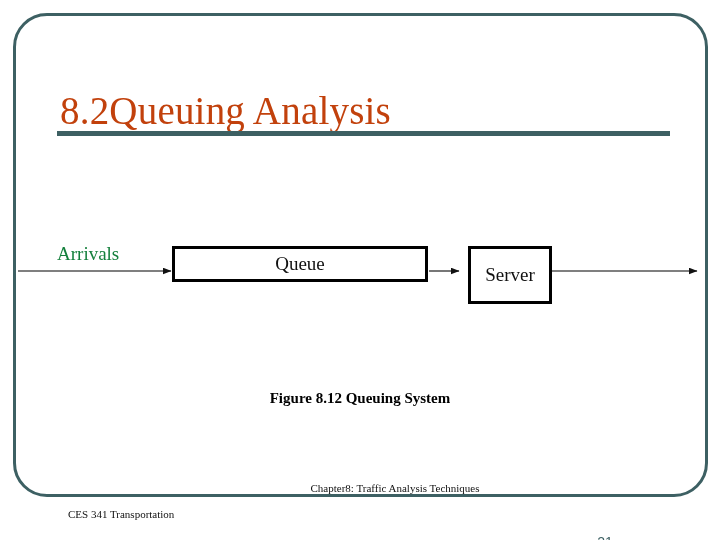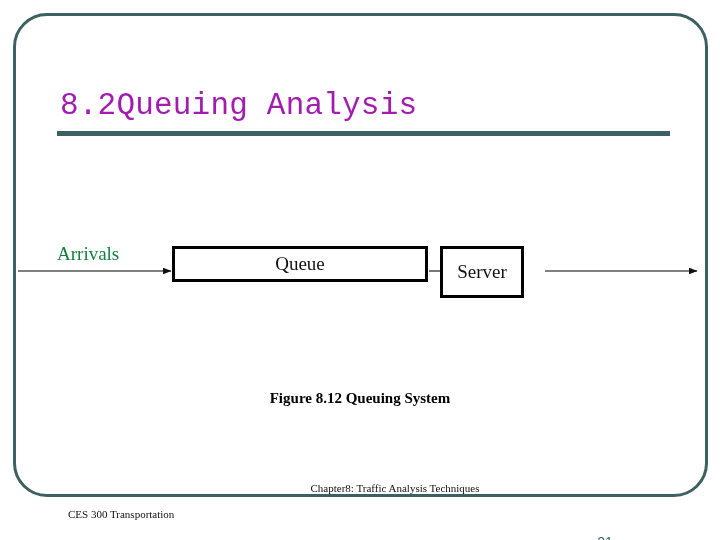--- a/index.html
+++ b/index.html
@@ -28,23 +28,23 @@
     box-sizing: border-box;
     background: transparent;
   }
 
   
   #title {
     position: absolute;
     left: 60px;
     top: 88px;
     width: 620px;
-    font-family: Liberation Mono, monospace;
-    font-size: 31px;
-    color: #a21caf;
+    font-family: Liberation Serif, serif;
+    font-size: 39px;
+    color: #c2410c;
     letter-spacing: 0.2px;
     white-space: nowrap;
   }
   #title-rule {
     position: absolute;
     left: 57px;
     top: 131px;
     width: 613px;
     height: 5px;
     background: #3d6063;
@@ -82,24 +82,24 @@
     font-size: 19px;
     color: #111111;
   }
   #box-queue {
     left: 172px;
     top: 246px;
     width: 256px;
     height: 36px;
   }
   #box-server {
-    left: 440px;
+    left: 468px;
     top: 246px;
     width: 84px;
-    height: 52px;
+    height: 58px;
   }
 
   
   #caption {
     position: absolute;
     left: 0;
     top: 390px;
     width: 720px;
     text-align: center;
     font-family: "Liberation Serif", serif;
@@ -166,18 +166,18 @@
   </svg>
 
   <div class="dlabel" id="label-arrivals">Arrivals</div>
 
   <div class="dbox" id="box-queue">Queue</div>
   <div class="dbox" id="box-server">Server</div>
 
   <div id="caption">Figure 8.12 Queuing System</div>
 
   <div id="footer-left">
-    <div>CES 300 Transportation</div>
+    <div>CES 341 Transportation</div>
   </div>
   <div id="footer-center">Chapter8: Traffic Analysis Techniques</div>
   <div id="footer-page">21</div>
 
 </div>
 
 </body></html>

